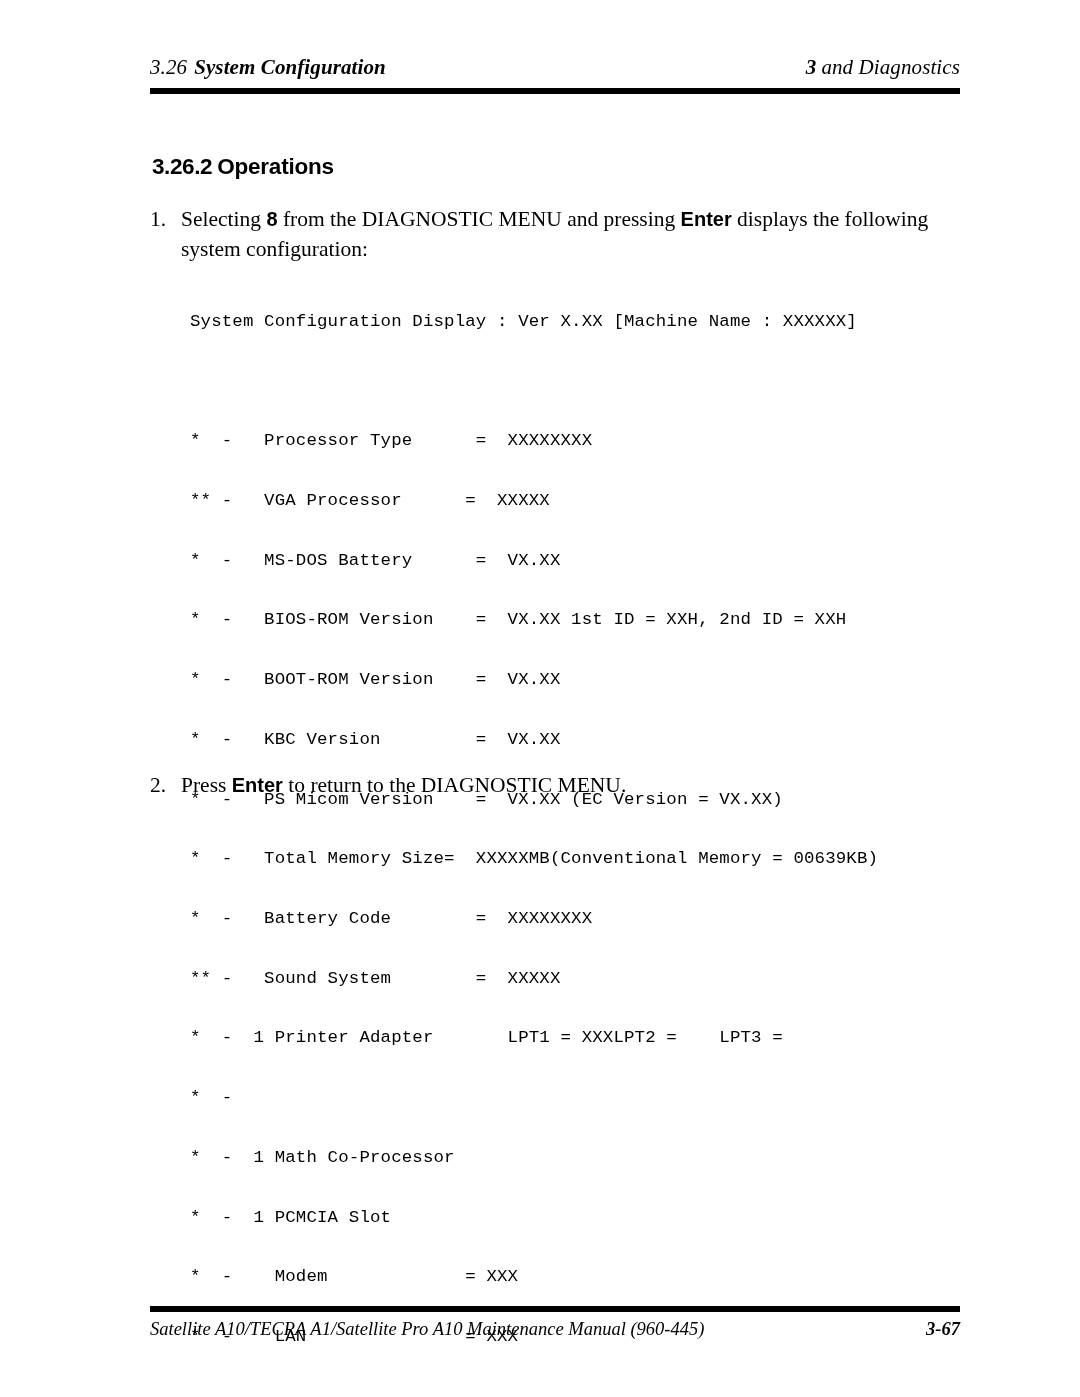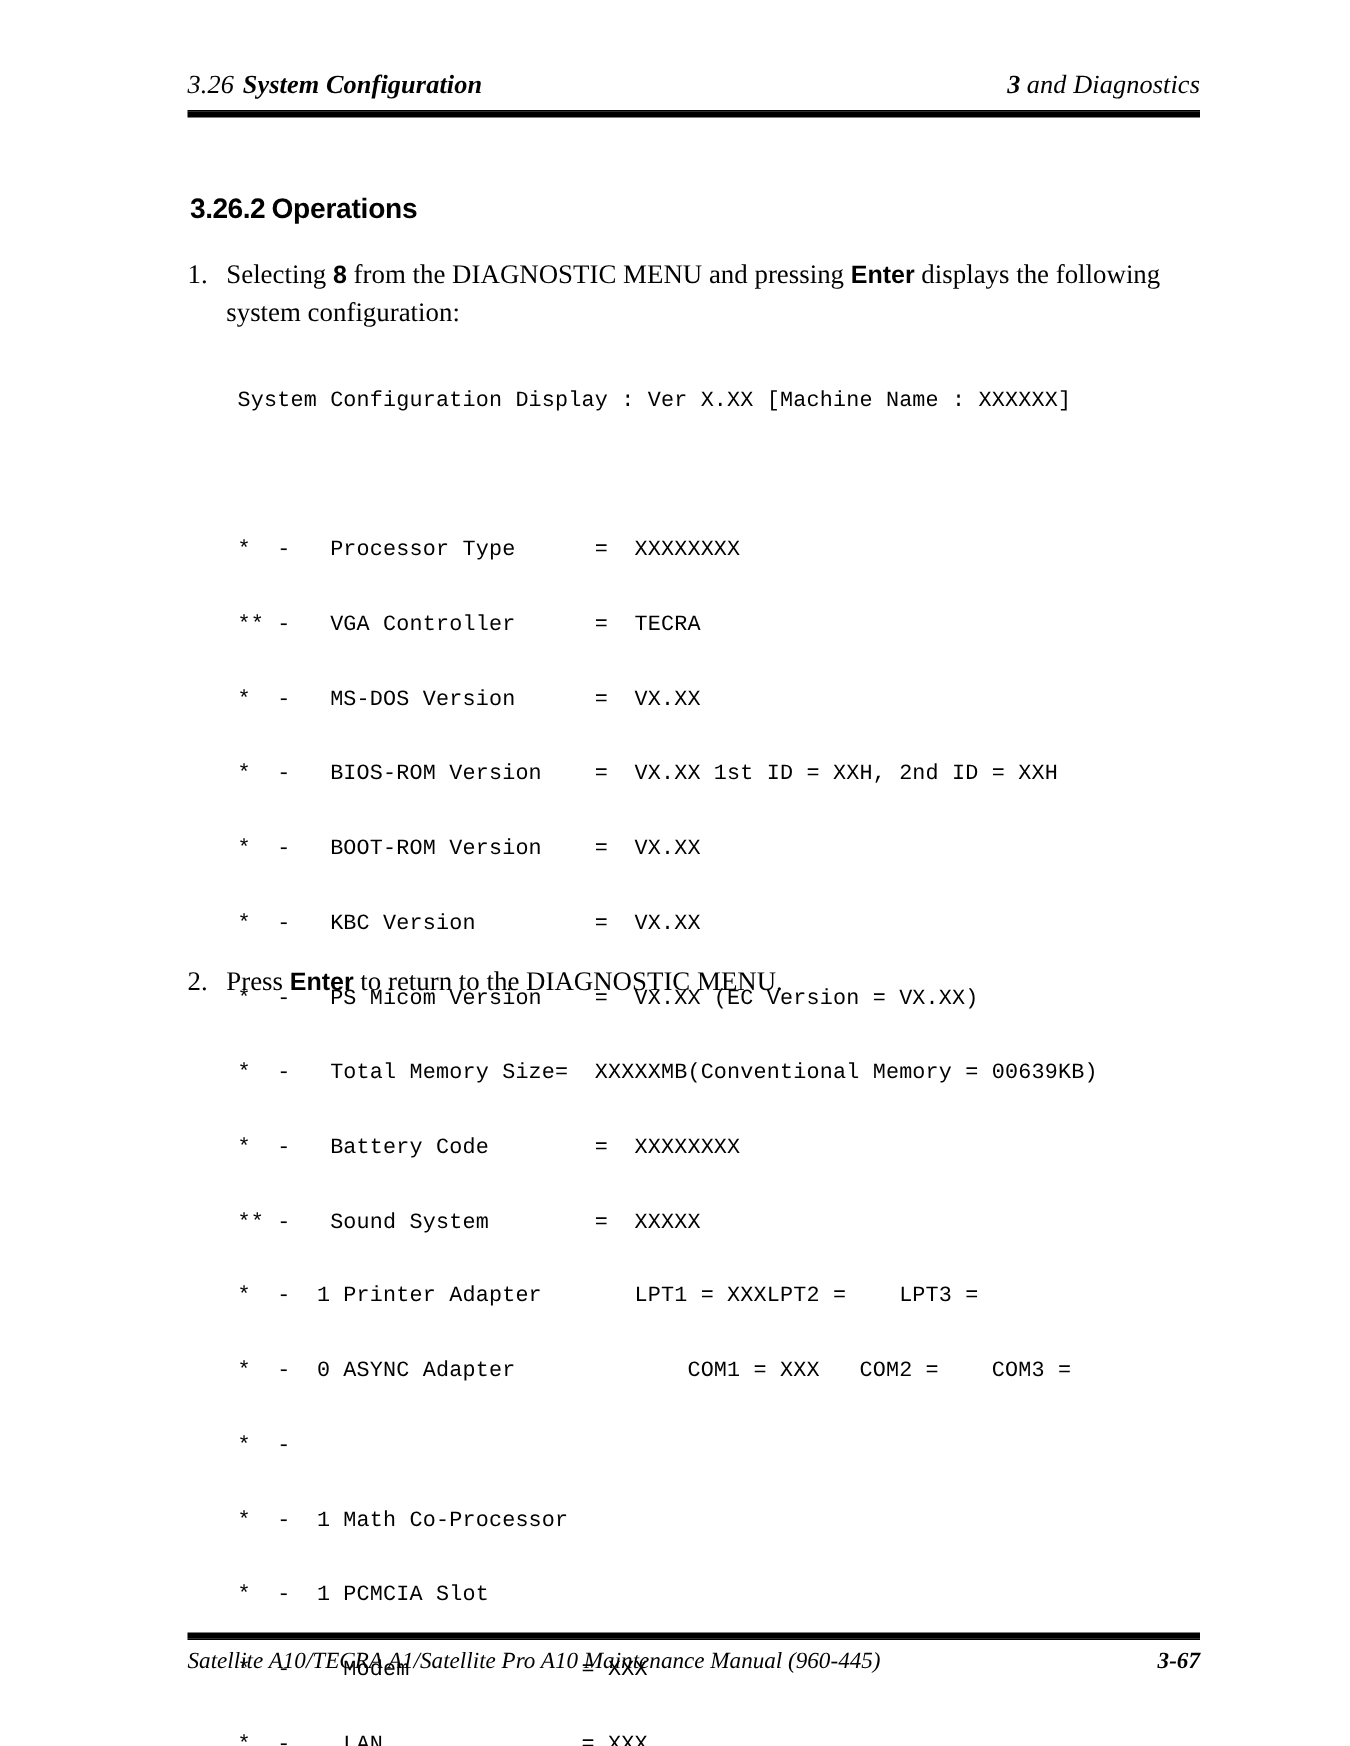--- a/index.html
+++ b/index.html
@@ -168,31 +168,30 @@
 
   <div class="step step-1">
     <span class="marker">1.</span>
     <span class="body"><span>Selecting </span><span class="bold-num">8</span><span> from the DIAGNOSTIC MENU and pressing </span><span class="kbd">Enter</span><span> displays the following system configuration:</span></span>
   </div>
 
   <div class="listing">
     <span class="ln">System Configuration Display : Ver X.XX [Machine Name : XXXXXX]</span>
     <span class="blank"></span>
     <span class="ln">*  -   Processor Type      =  XXXXXXXX</span>
-    <span class="ln">** -   VGA Controller      =  TECRA</span>
-    <span class="ln">*  -   MS-DOS Version      =  VX.XX</span>
+    <span class="ln">** -   VGA Processor      =  XXXXX</span>
+    <span class="ln">*  -   MS-DOS Battery      =  VX.XX</span>
     <span class="ln">*  -   BIOS-ROM Version    =  VX.XX 1st ID = XXH, 2nd ID = XXH</span>
     <span class="ln">*  -   BOOT-ROM Version    =  VX.XX</span>
     <span class="ln">*  -   KBC Version         =  VX.XX</span>
     <span class="ln">*  -   PS Micom Version    =  VX.XX (EC Version = VX.XX)</span>
     <span class="ln">*  -   Total Memory Size=  XXXXXMB(Conventional Memory = 00639KB)</span>
     <span class="ln">*  -   Battery Code        =  XXXXXXXX</span>
     <span class="ln">** -   Sound System        =  XXXXX</span>
     <span class="ln">*  -  1 Printer Adapter       LPT1 = XXXLPT2 =    LPT3 =</span>
-    <span class="ln">*  -  0 ASYNC Adapter             COM1 = XXX   COM2 =    COM3 =</span>
     <span class="ln">*  -</span>
     <span class="ln">*  -  1 Math Co-Processor</span>
     <span class="ln">*  -  1 PCMCIA Slot</span>
     <span class="ln">*  -    Modem             = XXX</span>
     <span class="ln">*  -    LAN               = XXX</span>
     
     
     
     
     

